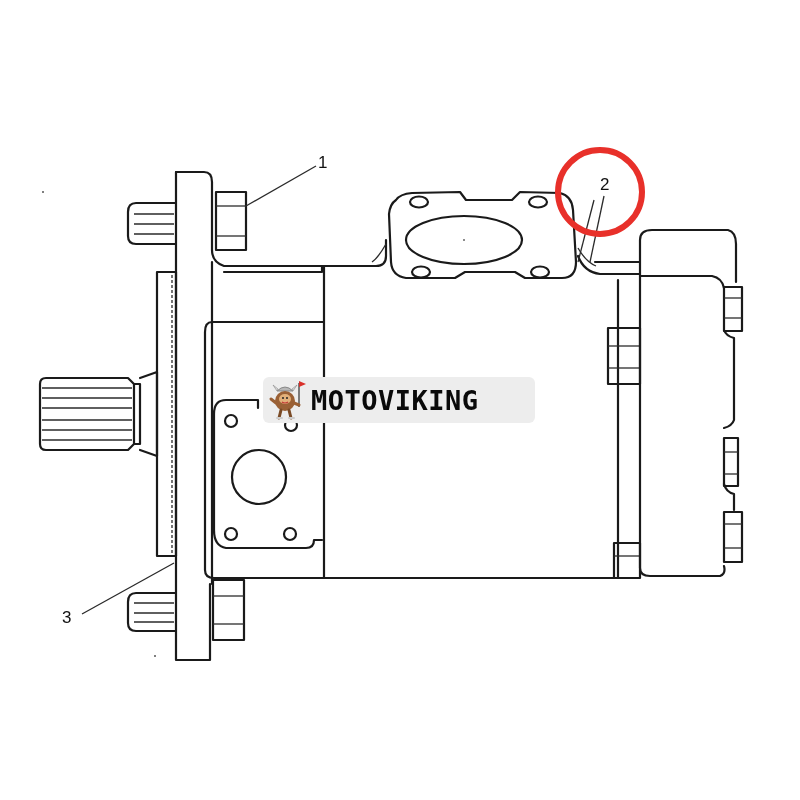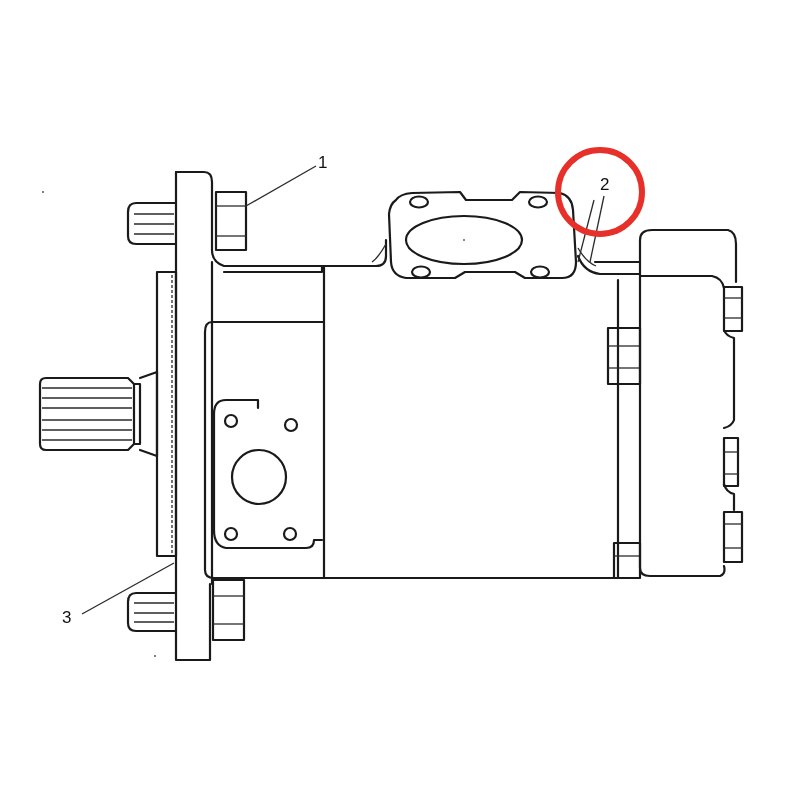--- a/index.html
+++ b/index.html
@@ -149,13 +149,30 @@
 
     <circle cx="43" cy="192" r="1" fill="#555"></circle>
     <circle cx="155" cy="656" r="1" fill="#555"></circle>
     <circle cx="464" cy="240" r="1" fill="#666"></circle>
   </svg>
 
   <span class="callout-num" style="left:318px; top:154px;">1</span>
   <span class="callout-num" style="left:600px; top:176px;">2</span>
   <span class="callout-num" style="left:62px; top:609px;">3</span>
 
+  <div id="watermark">
+    <svg class="logo" viewBox="0 0 46 46">
+      <line x1="34" y1="6" x2="34" y2="30" stroke="#555" stroke-width="1.5"></line>
+      <path d="M34,4 L41,7 L34,10 Z" fill="#d9302a"></path>
+      <path d="M12,14 Q20,6 28,14 Z" fill="#b8b8b8" stroke="#777" stroke-width="0.8"></path>
+      <path d="M12,14 L8,8 L13,12 Z M28,14 L32,8 L27,12 Z" fill="#ddd" stroke="#888" stroke-width="0.6"></path>
+      <ellipse cx="20" cy="24" rx="10" ry="10" fill="#9a6035"></ellipse>
+      <ellipse cx="20" cy="22" rx="6" ry="5" fill="#e2b07a"></ellipse>
+      <circle cx="18" cy="21" r="1" fill="#222"></circle>
+      <circle cx="22" cy="21" r="1" fill="#222"></circle>
+      <path d="M17,25 Q20,27 23,25" stroke="#c03030" stroke-width="1.2" fill="none"></path>
+      <path d="M11,26 L6,22 M29,26 L34,28" stroke="#9a6035" stroke-width="3" stroke-linecap="round"></path>
+      <path d="M16,33 L14,41 M24,33 L26,41" stroke="#7a4a25" stroke-width="3" stroke-linecap="round"></path>
+      <path d="M12,41 L17,41 M24,41 L29,41" stroke="#cccccc" stroke-width="2" stroke-linecap="round"></path>
+    </svg>
+    <span class="brand">MOTOVIKING</span>
+  </div>
 </div>
 
 </body></html>

